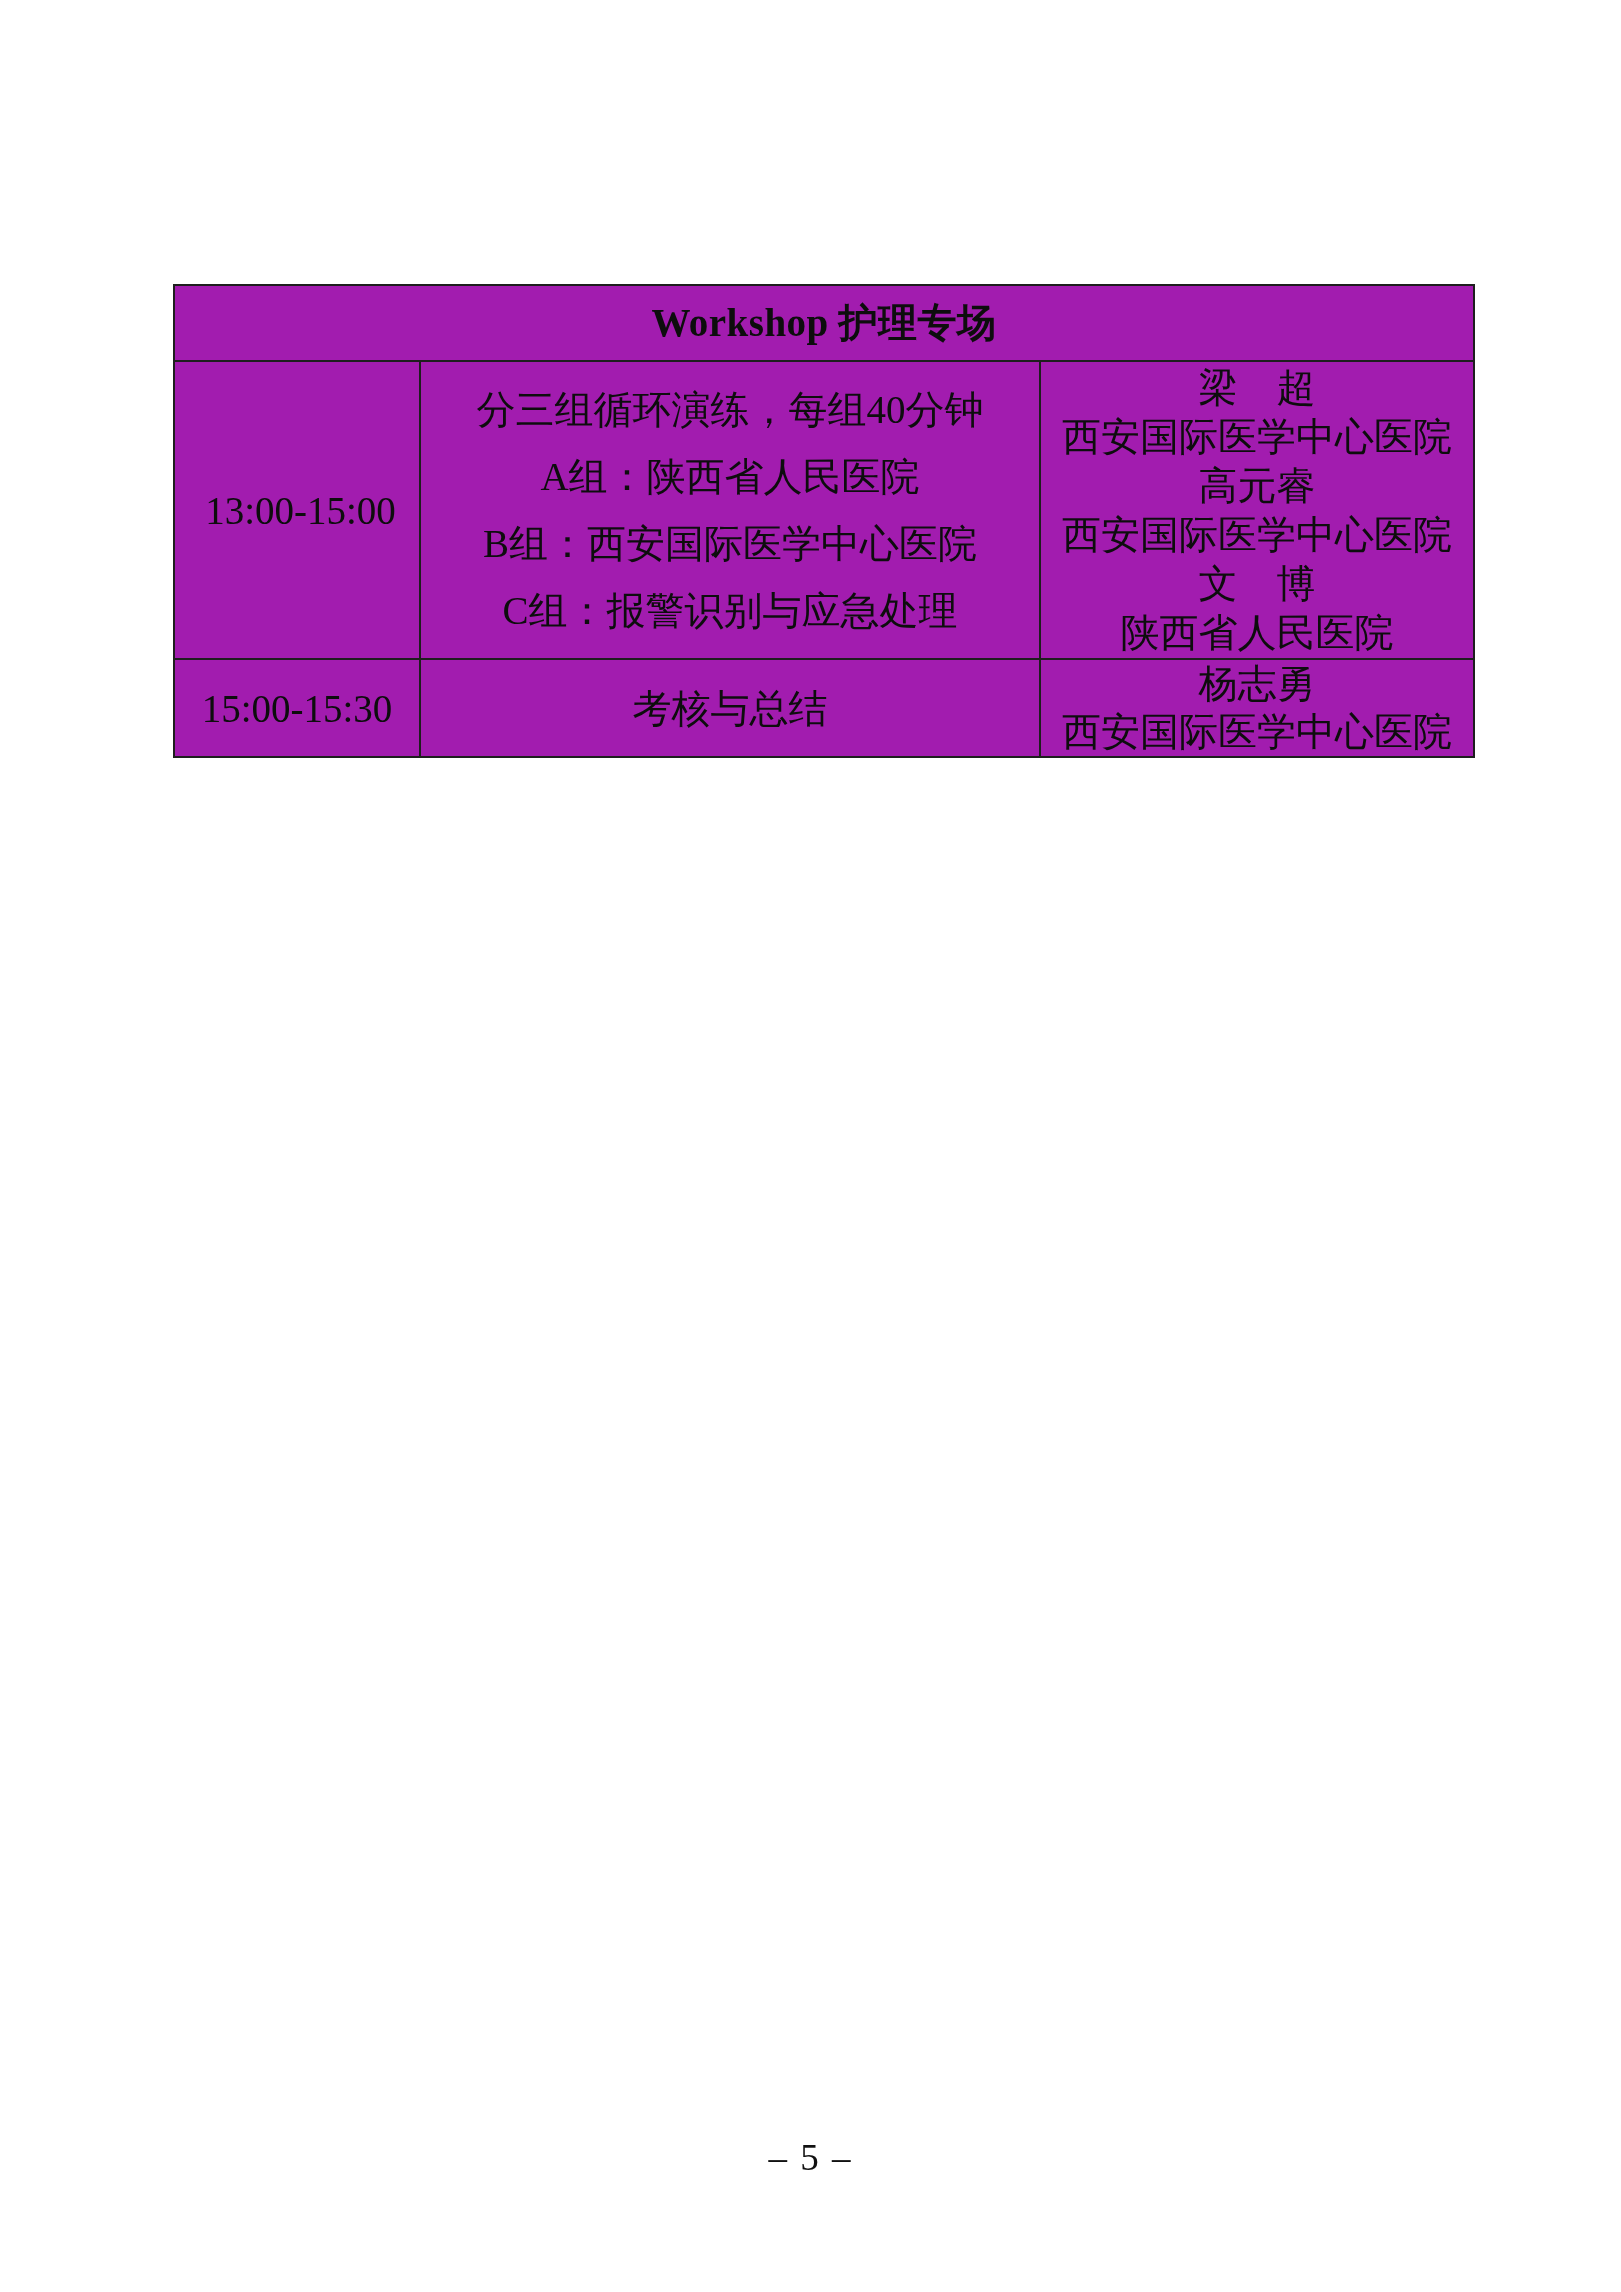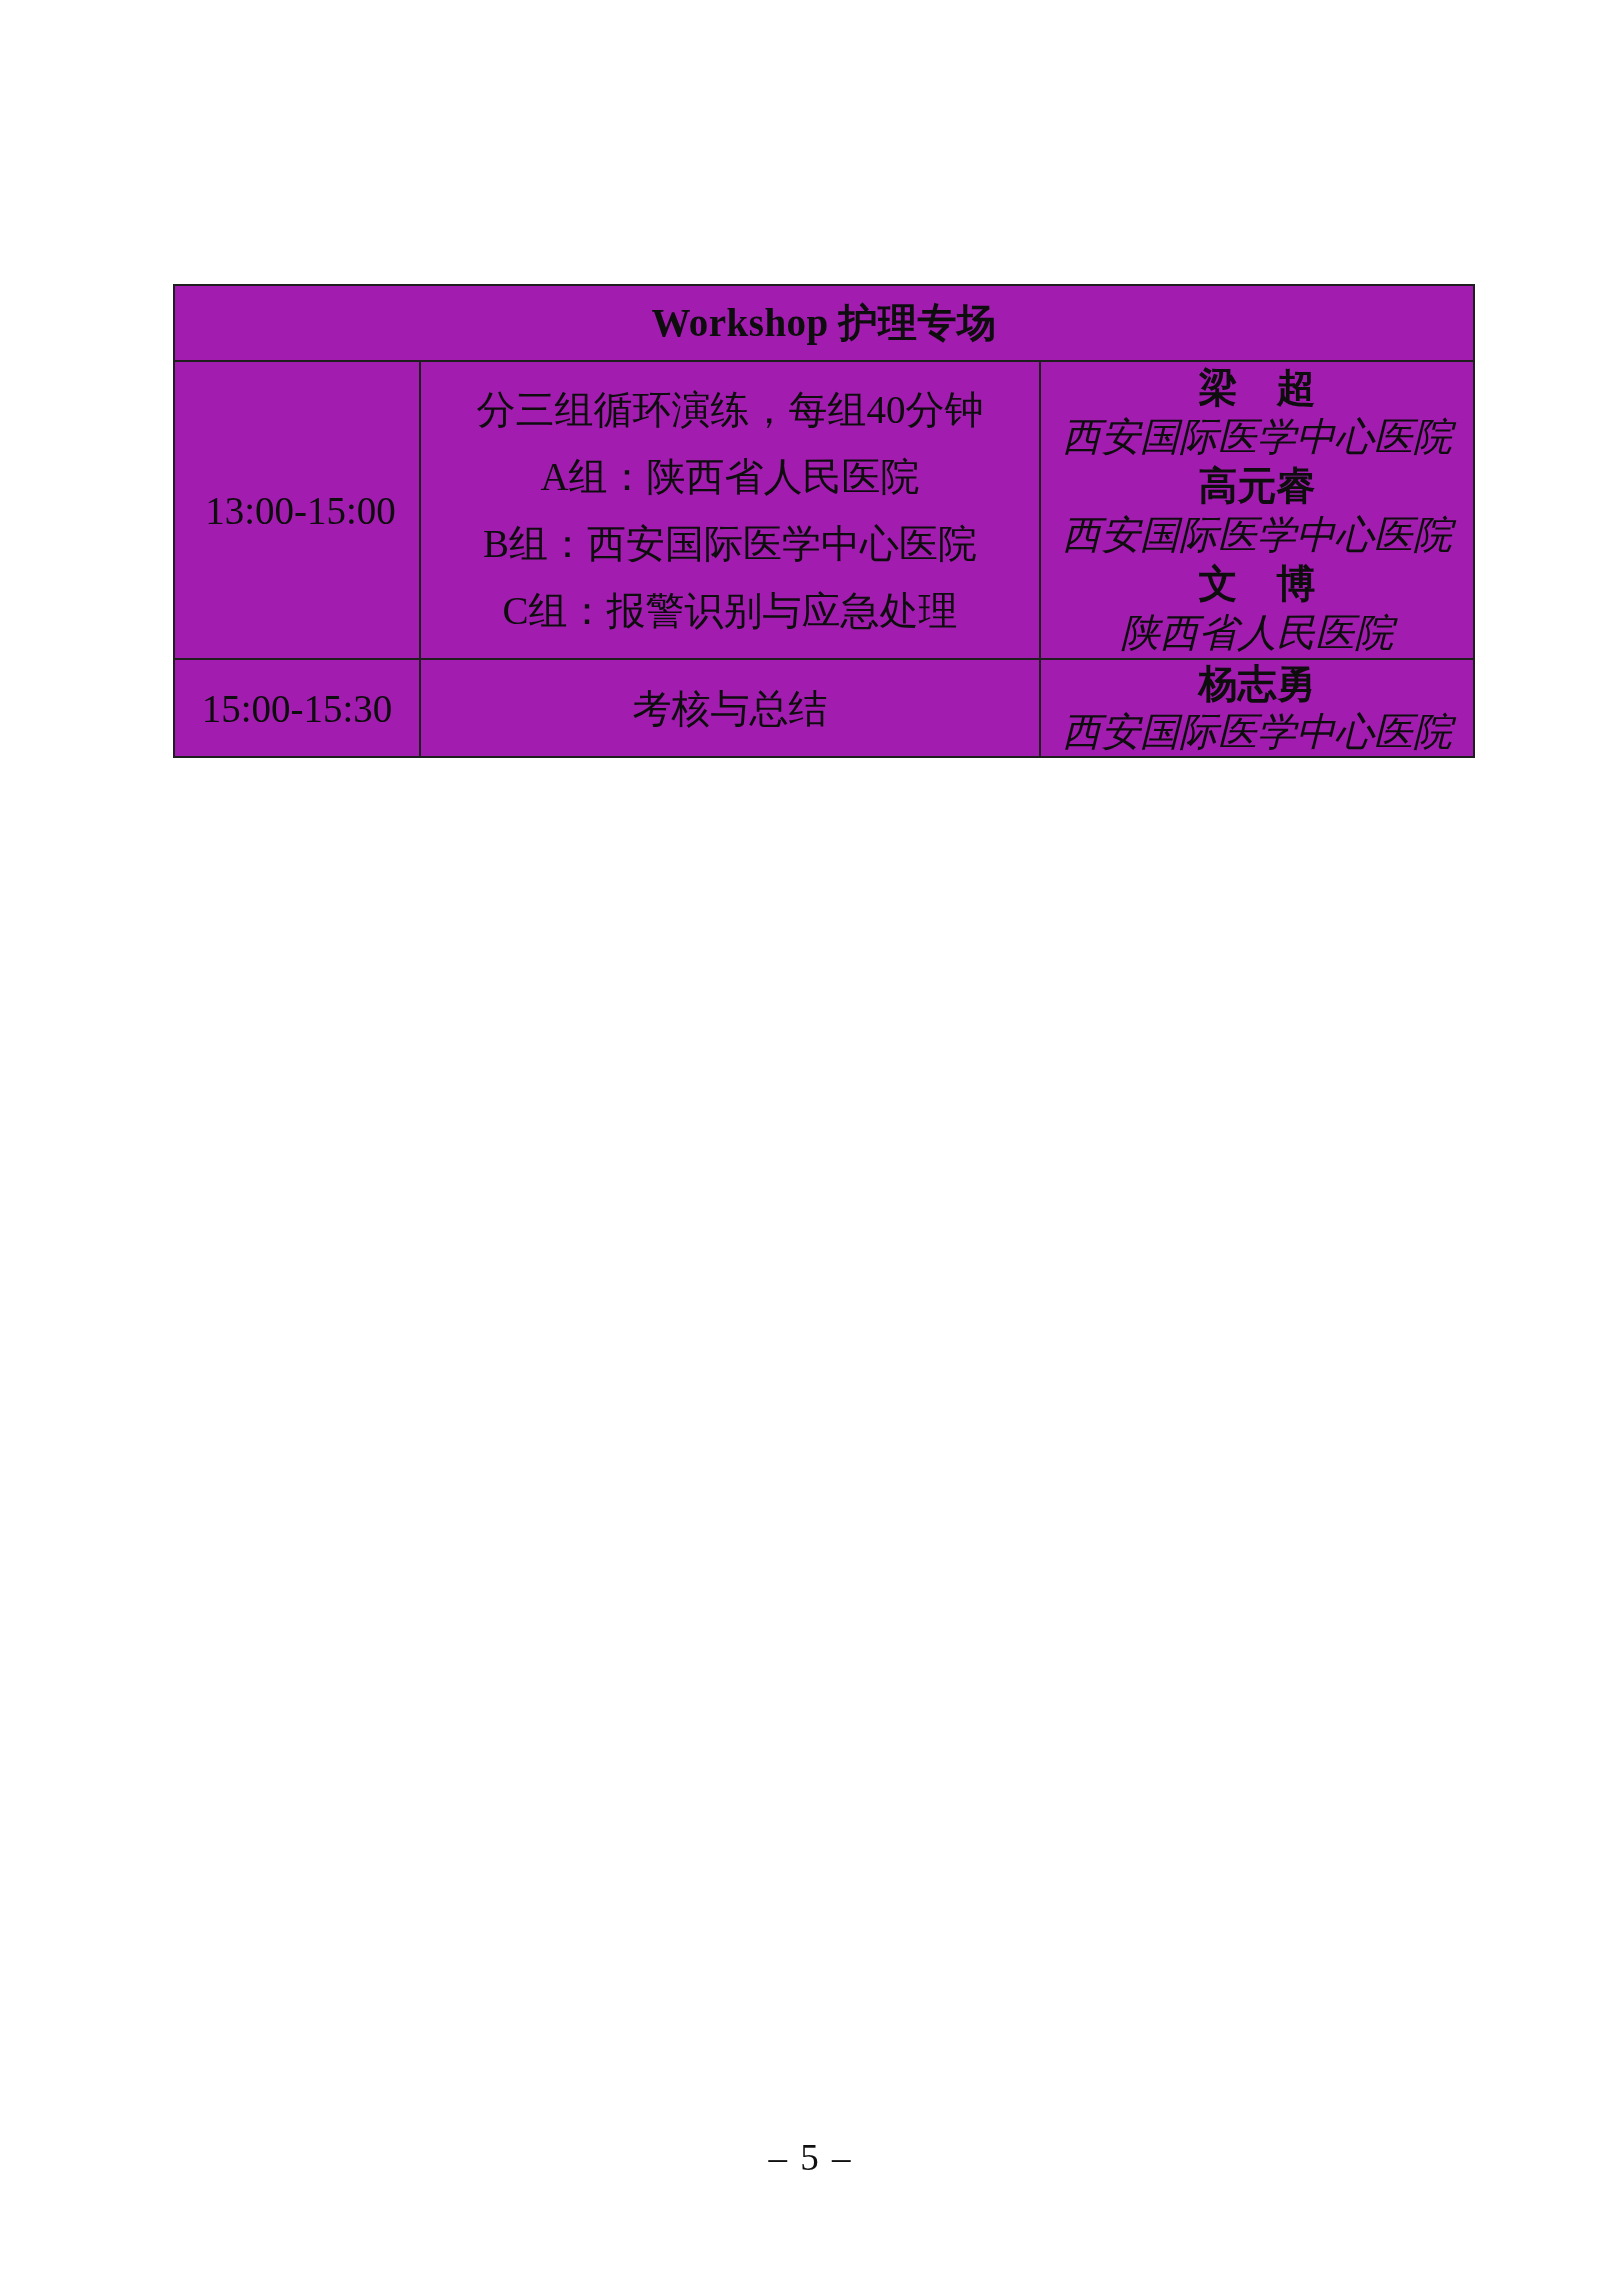--- a/index.html
+++ b/index.html
@@ -38,28 +38,27 @@
   }
   .title-ws { padding-right: 9.8px; }
   tr.session-row td { border-bottom-width: 2.9px; }
   tr.session-row .cell-time { height: 298px; padding-left: 7px; }
   tr.summary-row .cell-time { height: 73px; }
   .cell-activity .activity-line {
     line-height: 67px;
     white-space: nowrap;
   }
   .cell-faculty .faculty-name {
-    font-weight: bold;
+    font-weight: normal;
     line-height: 49px;
     white-space: nowrap;
   }
   .cell-faculty .faculty-aff {
     line-height: 49px;
     white-space: nowrap;
-    font-style: italic;
   }
   tr.summary-row .cell-faculty .faculty-name,
   tr.summary-row .cell-faculty .faculty-aff { line-height: 48px; }
   .page-number {
     position: absolute;
     left: 0; top: 2136px;
     width: 100%;
     text-align: center;
     font-size: 37px;
     color: #111111;

